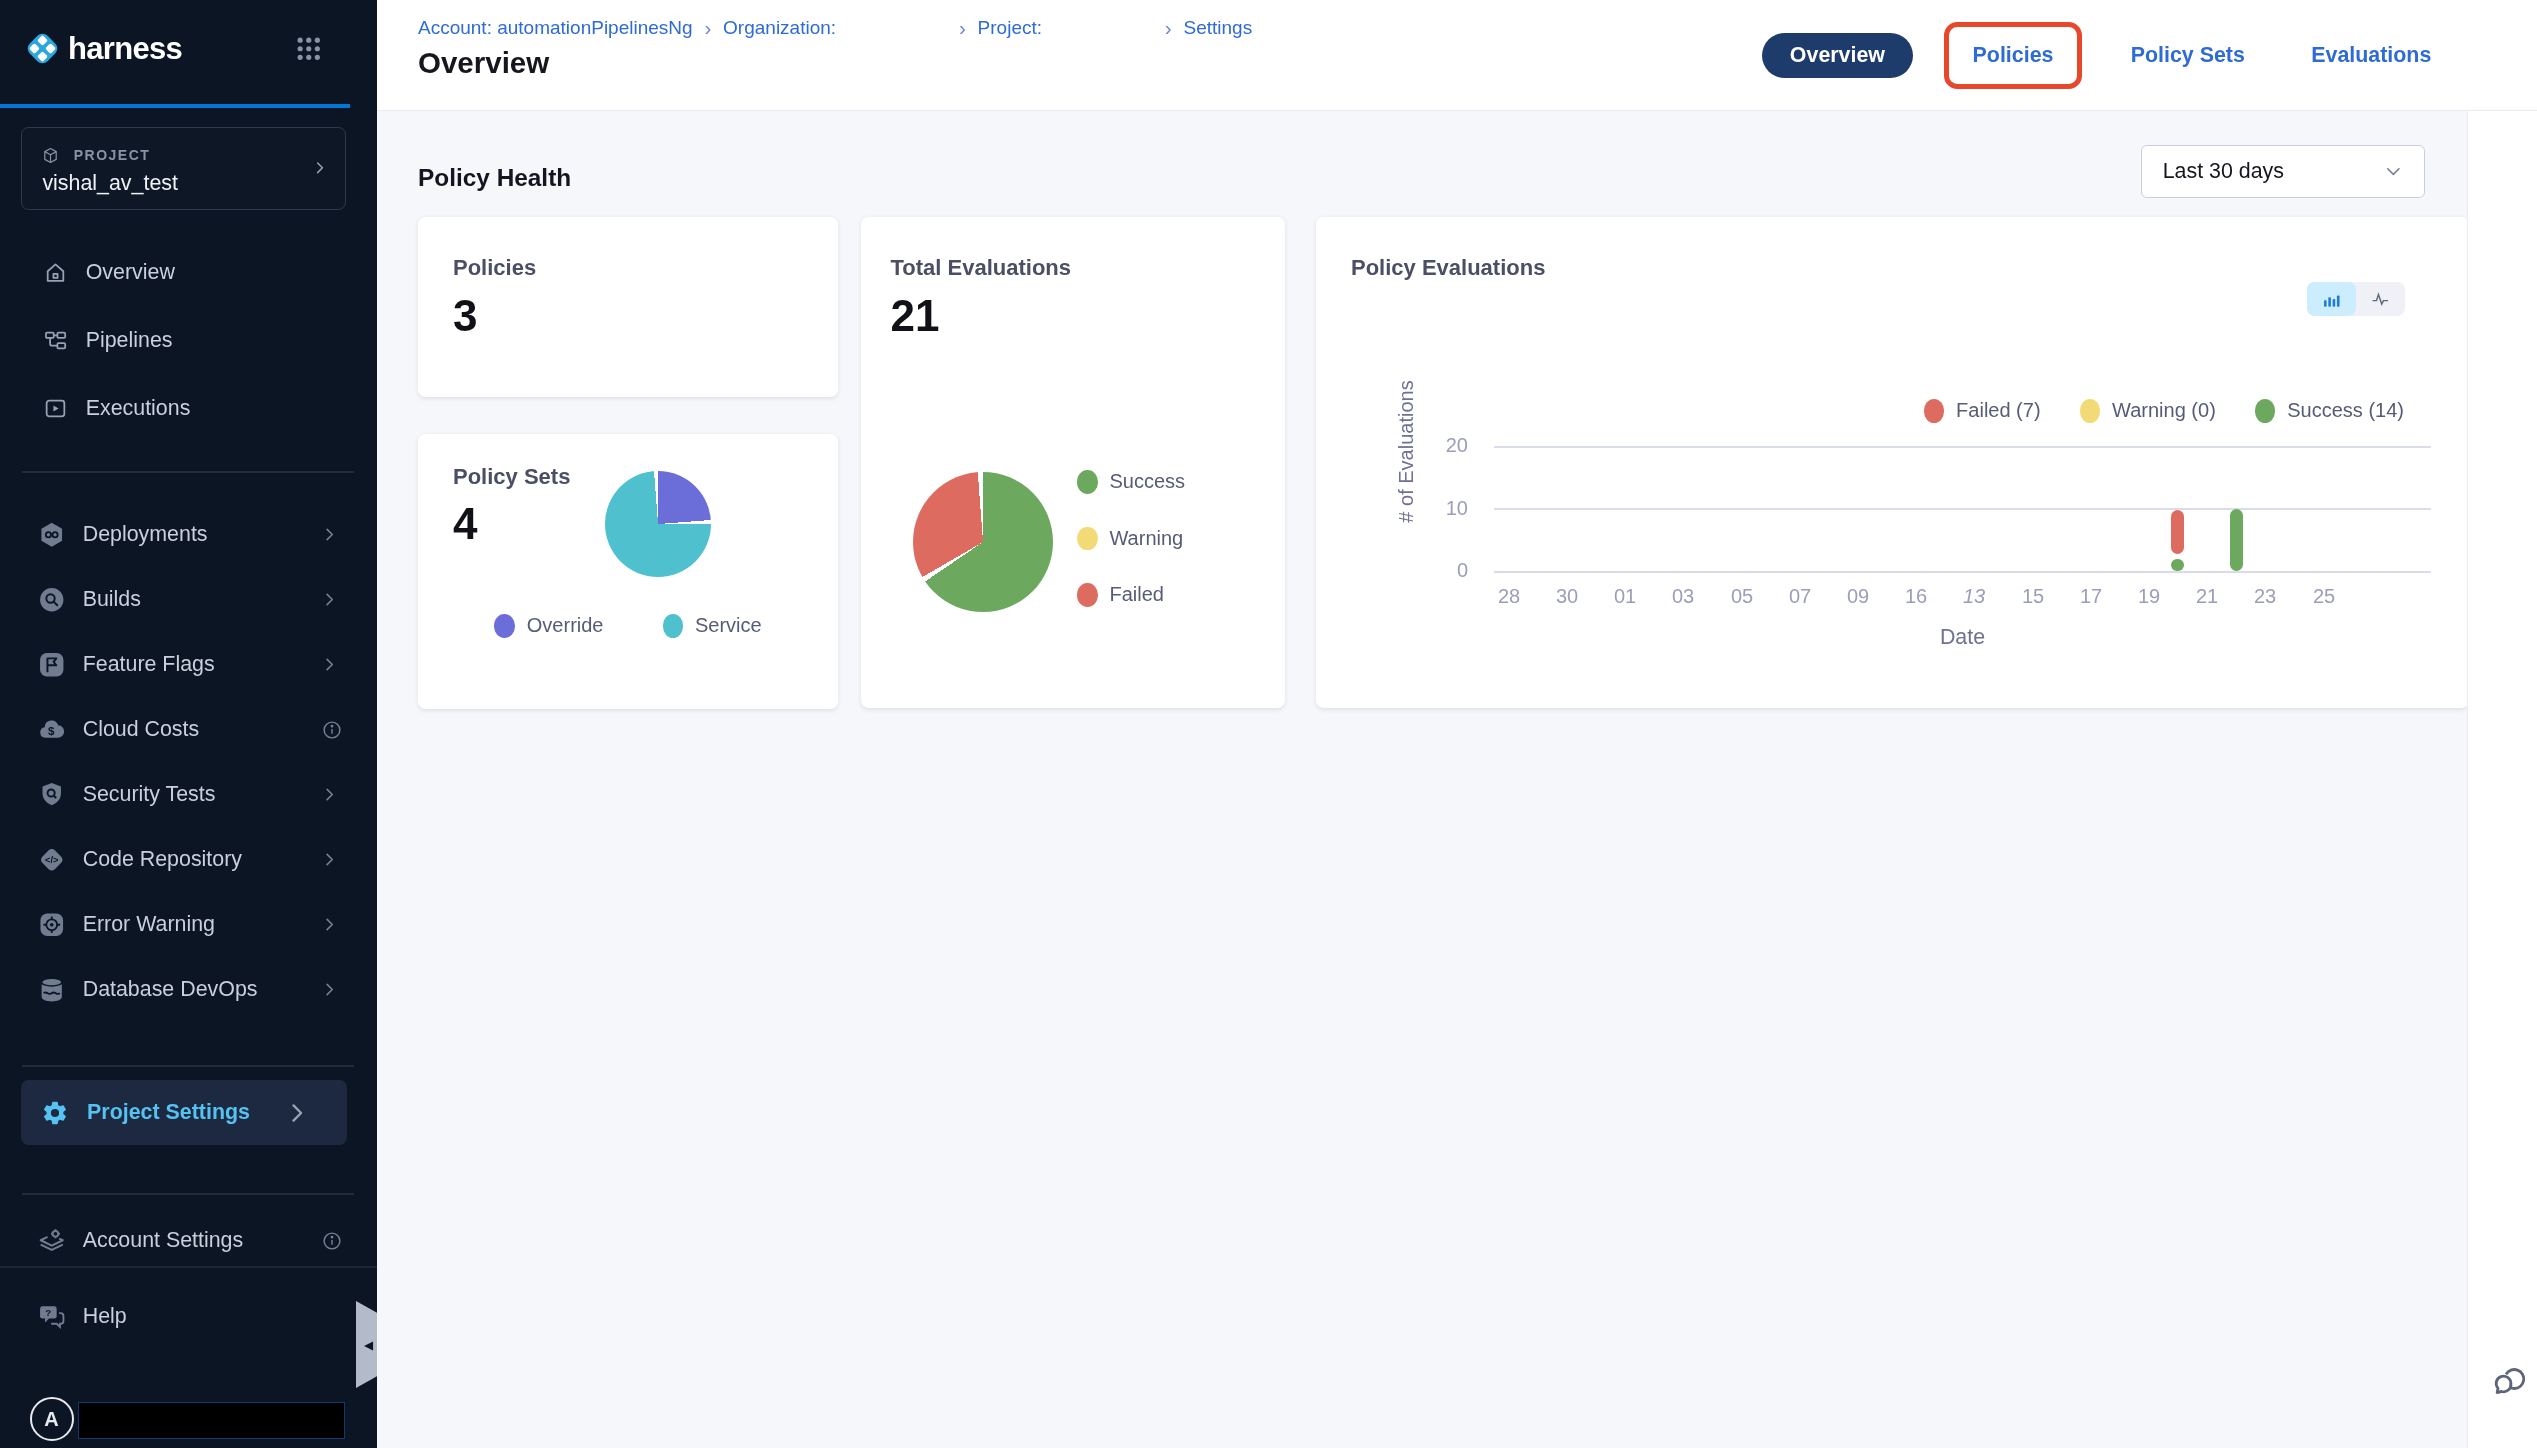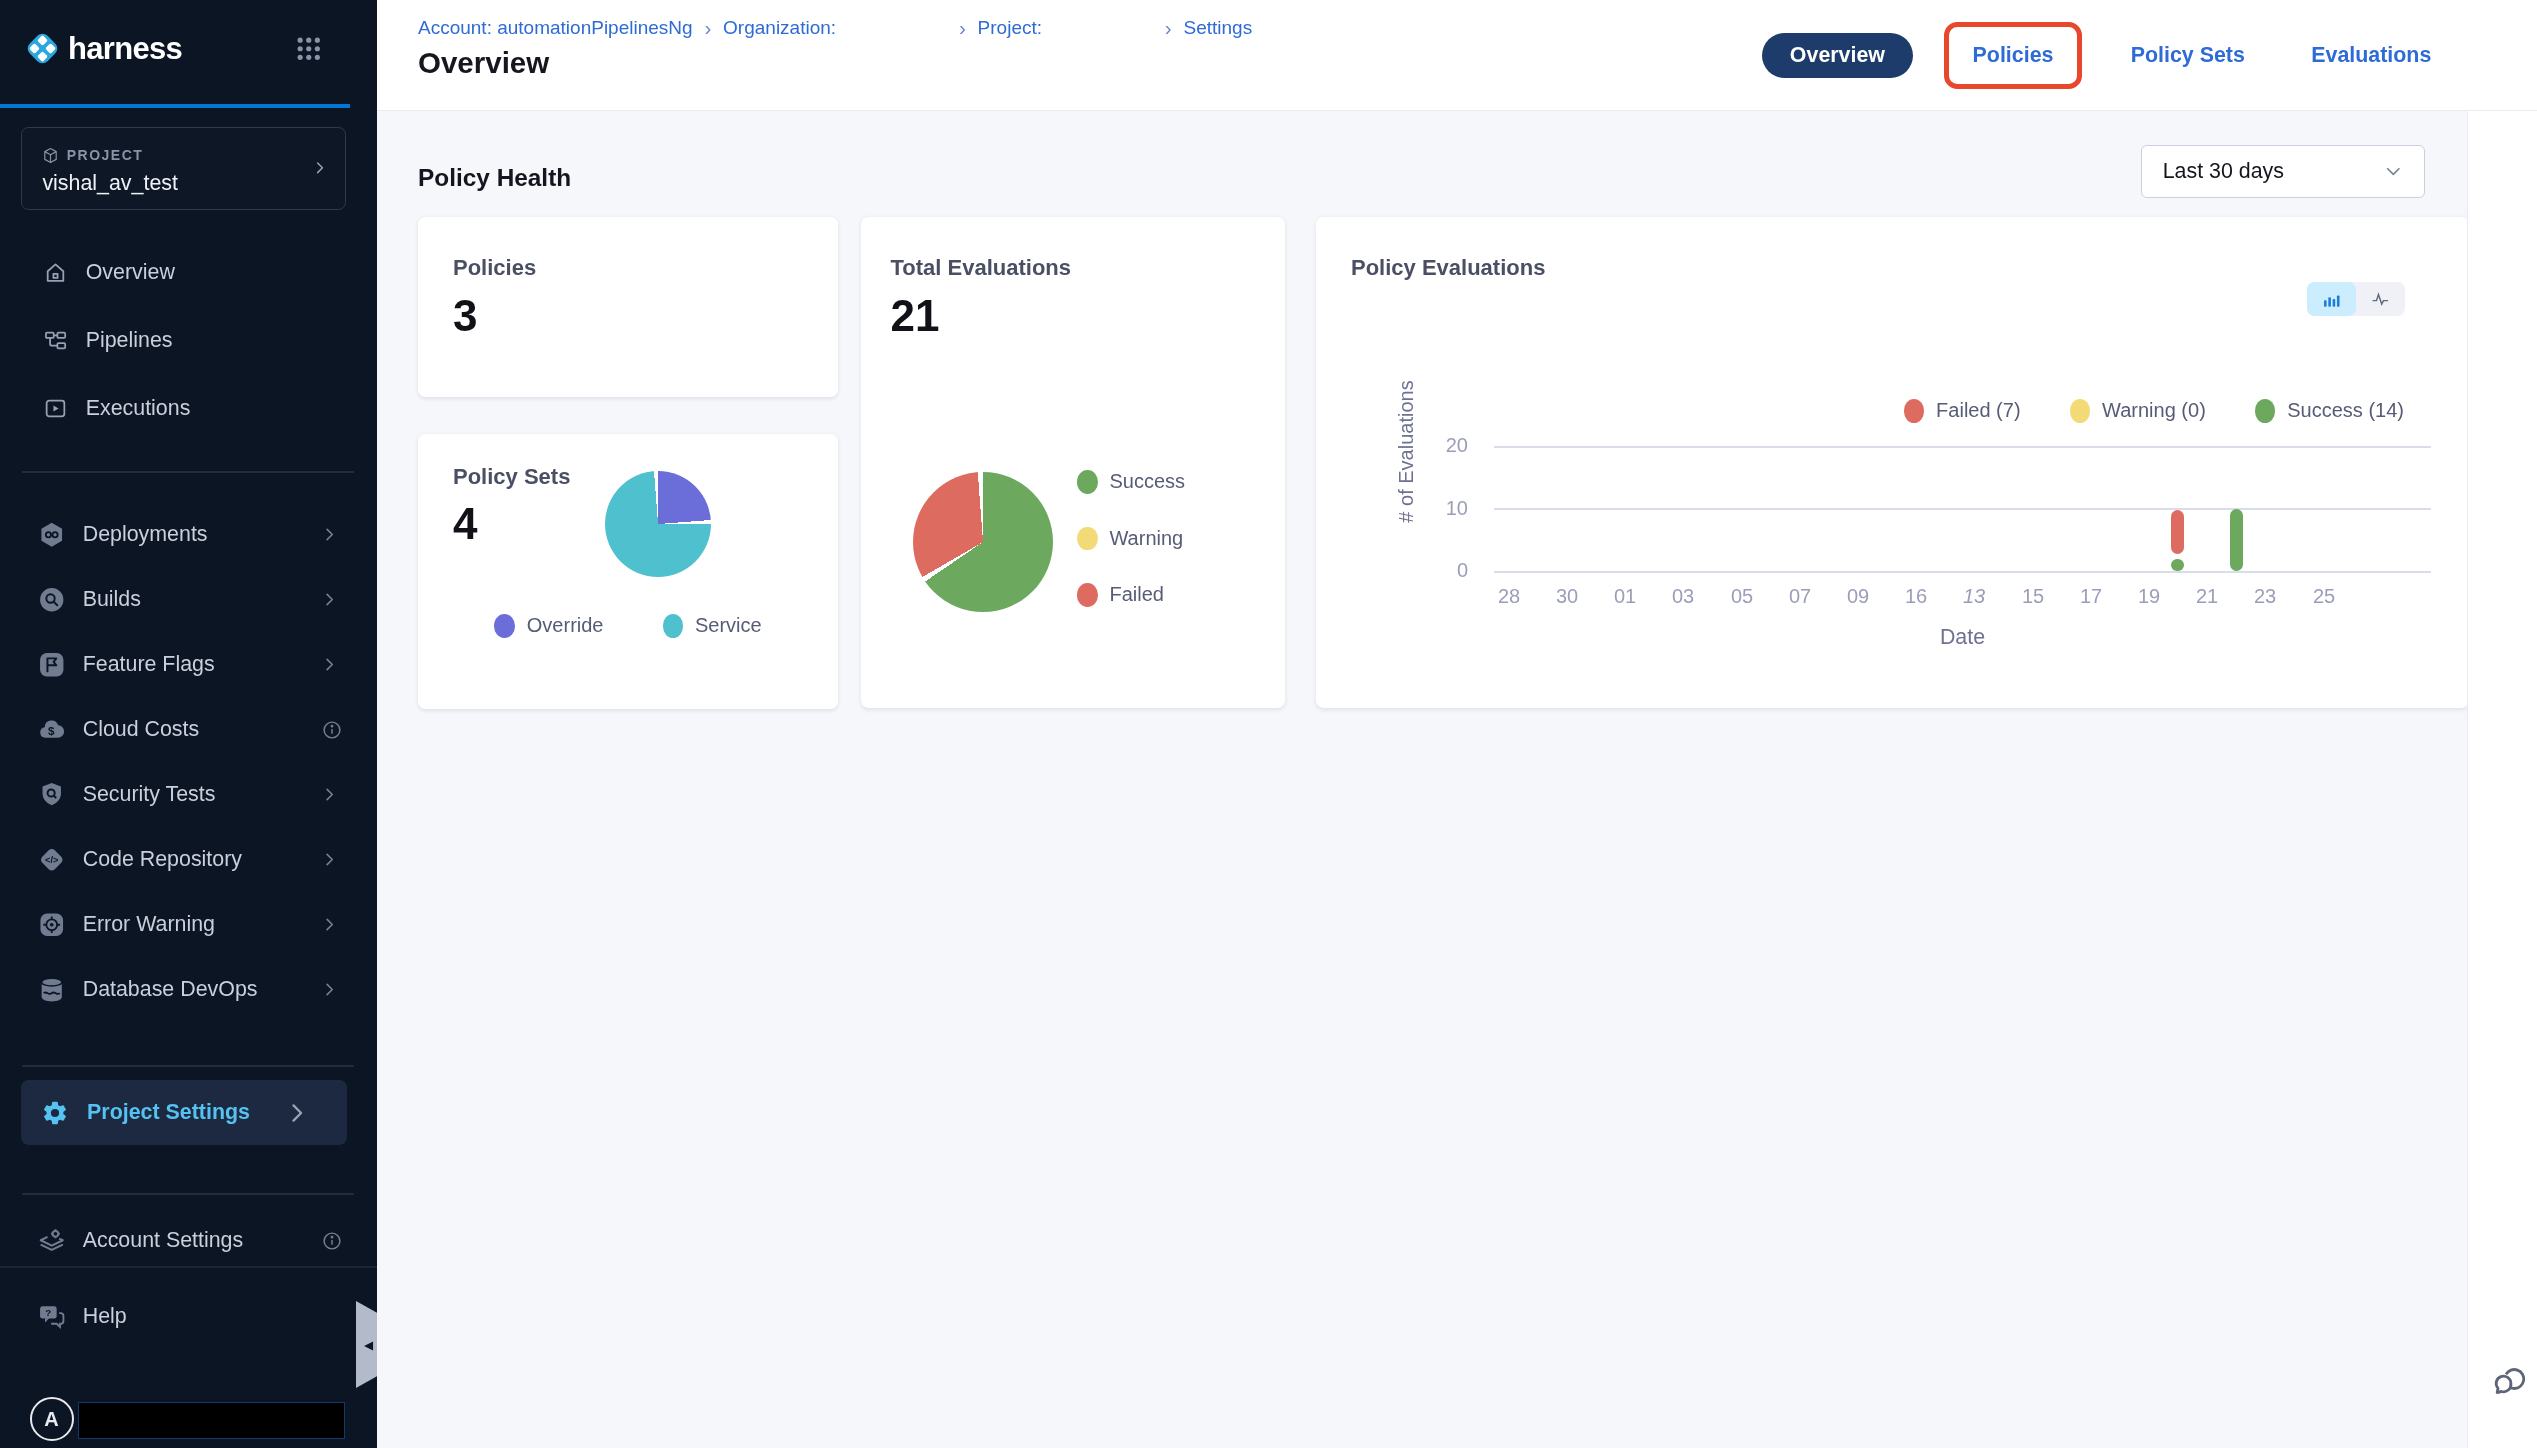--- a/index.html
+++ b/index.html
@@ -9,21 +9,21 @@
   .icon svg{width:100%;height:100%;display:block;}
 
   
   .sidebar{position:absolute;left:0;top:0;width:377px;height:1449px;background:#0C1524;color:#C9CFDB;}
   .logo-row{position:absolute;left:20.7px;top:26.6px;width:335px;height:44px;display:flex;align-items:center;}
   .logo-mark{width:43px;height:43px;}
   .logo-text{font-size:31px;font-weight:bold;color:#ffffff;margin-left:4.4px;letter-spacing:-0.7px;}
   .grid-btn{position:absolute;right:32.5px;top:7.4px;width:29.5px;height:29.5px;color:#8A93A5;cursor:pointer;}
   .accent-line{position:absolute;left:0;top:104px;width:350px;height:3.7px;background:#0278D5;}
   .project-box{position:absolute;left:20.7px;top:127px;width:323px;height:81px;border:1.5px solid #2E3A4D;border-radius:7.4px;background:#0D1726;cursor:pointer;}
-  .project-head{position:absolute;left:19px;top:17.7px;display:flex;align-items:center;gap:7px;}
+  .project-head{position:absolute;left:19px;top:17.7px;display:flex;align-items:center;gap:14px;}
   .project-head .icon{width:19px;height:19px;color:#8A93A5;}
   .project-label{font-size:14px;font-weight:bold;letter-spacing:1.5px;color:#8A93A5;}
   .project-name{position:absolute;left:20.7px;top:43px;font-size:21.4px;color:#F0F2F6;}
   .project-chev{position:absolute;right:16.2px;top:31px;width:17.7px;height:17.7px;color:#9AA3B3;}
 
   .nav-block{position:absolute;left:0;width:377px;}
   #nav-plain{top:238px;}
   #nav-modules{top:502px;}
   .nav-item{position:relative;height:68px;display:flex;align-items:center;padding-left:43px;cursor:pointer;}
   #nav-modules .nav-item{height:65px;padding-left:37px;}
@@ -80,21 +80,21 @@
   #card-total-evals .card-title{left:29.5px;}
   #card-total-evals .card-value{left:29.5px;}
 
   .pie{border-radius:50%;position:absolute;}
   #pie-policy-sets{left:187px;top:37px;width:106px;height:106px;}
   #pie-total-evals{left:52px;top:255px;width:140px;height:140px;}
 
   .legend-row{position:absolute;display:flex;align-items:center;}
   #ps-legend{left:0;top:180px;width:420px;justify-content:center;gap:59px;}
   #te-legend{left:216px;top:253px;flex-direction:column;align-items:flex-start;gap:33px;}
-  #pe-legend{right:65px;top:182px;gap:49px;}
+  #pe-legend{right:65px;top:182px;gap:39px;}
   .legend-item{display:flex;align-items:center;gap:11.8px;}
   .legend-dot{width:20.7px;height:23.6px;border-radius:50%;flex:0 0 auto;}
   .legend-label{font-size:20px;color:#575C76;white-space:nowrap;}
 
   
   .chart-toggle{position:absolute;right:64px;top:65px;display:flex;background:#EFF1F6;border-radius:7.4px;}
   .toggle-seg{width:49px;height:34px;display:flex;align-items:center;justify-content:center;border-radius:7.4px;cursor:pointer;}
   .toggle-seg .icon{width:20.7px;height:20.7px;}
   .toggle-bar{background:#CBEDFD;color:#1E7BD8;}
   .toggle-line{color:#5F6B7A;}

